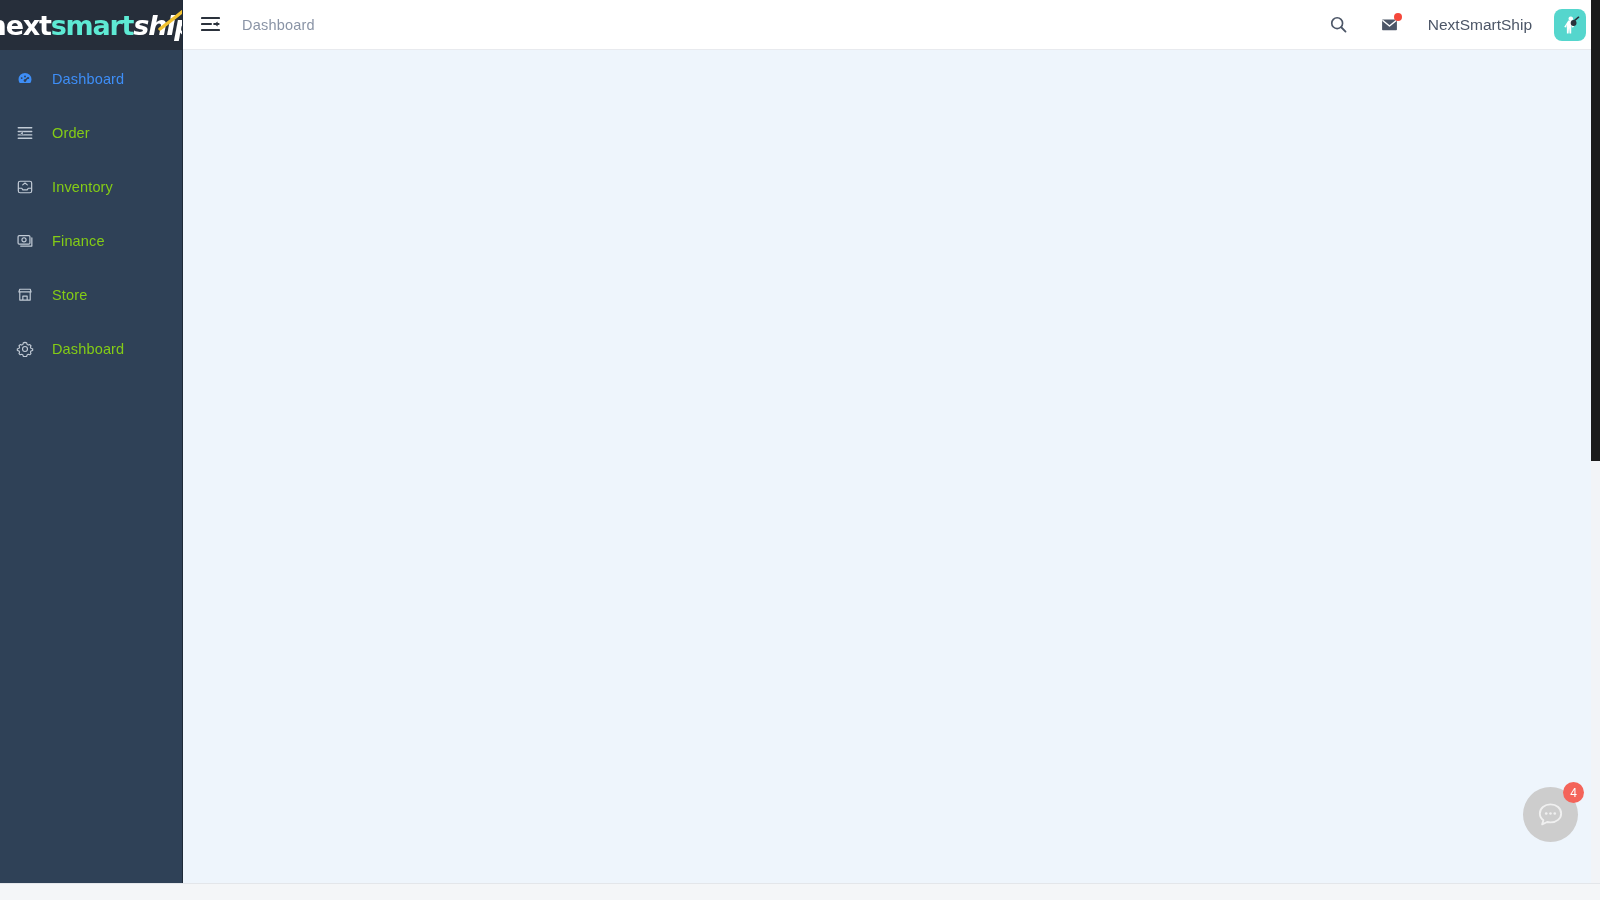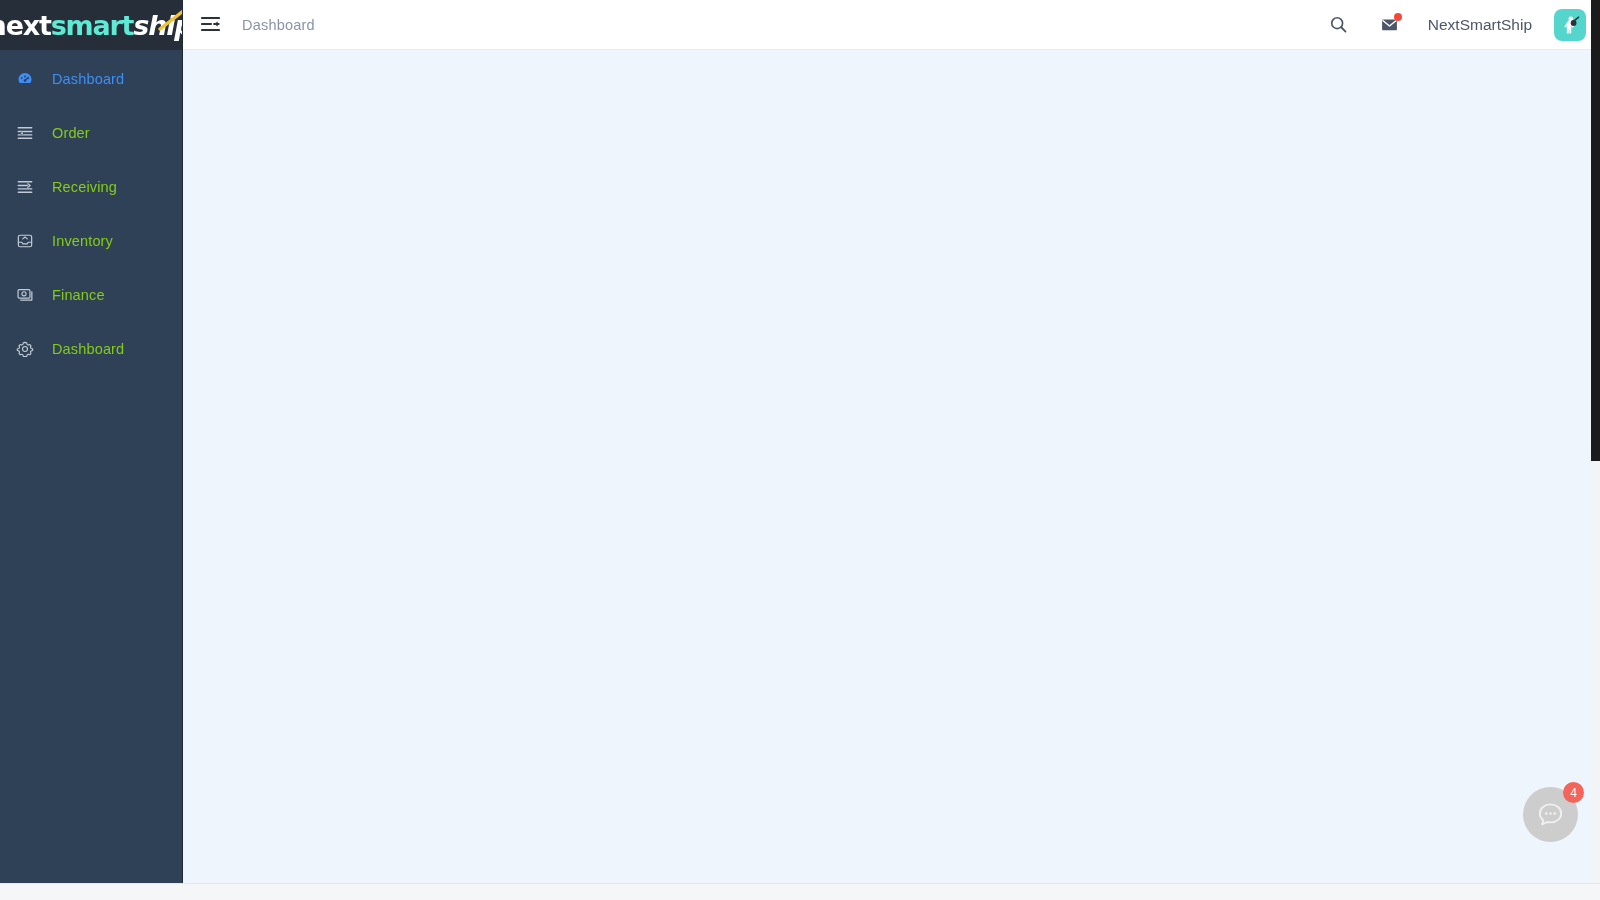--- a/index.html
+++ b/index.html
@@ -301,29 +301,20 @@
           <svg width="18" height="18" viewBox="0 0 20 20">
             <path d="M2.5 4.2h15M2.5 8.3h15M2.5 12.1h15M2.5 15.8h15" stroke="#c2cbd6" stroke-width="1.5" stroke-linecap="round"></path>
             <path d="M8.2 10.2 L5.2 10.2" stroke="#2f4157" stroke-width="3"></path>
             <path d="M7.6 8.2 L5.0 10.2 L7.6 12.2 Z" fill="#c2cbd6"></path>
           </svg>
         </span>
         <span class="nav-label">Order</span>
       </li>
 
 
-      <li class="nav-item">
-        <span class="nav-icon">
-          <svg width="18" height="18" viewBox="0 0 20 20">
-            <path d="M2.5 4.2h15M2.5 8.3h10M2.5 12.1h15M2.5 15.8h15" stroke="#c2cbd6" stroke-width="1.5" stroke-linecap="round"></path>
-            <path d="M13.2 6.4 L15.8 8.3 L13.2 10.3" stroke="#c2cbd6" stroke-width="1.4" fill="none" stroke-linecap="round" stroke-linejoin="round"></path>
-          </svg>
-        </span>
-        <span class="nav-label">Receiving</span>
-      </li>
 
       <li class="nav-item">
         <span class="nav-icon">
           <svg width="18" height="18" viewBox="0 0 20 20">
             <rect x="2.6" y="3.6" width="14.8" height="12.8" rx="2" fill="none" stroke="#c2cbd6" stroke-width="1.35"></rect>
             <path d="M2.6 11.4 H6.4 L7.6 13.2 H12.4 L13.6 11.4 H17.4" fill="none" stroke="#c2cbd6" stroke-width="1.35" stroke-linejoin="round"></path>
             <path d="M7.4 7.6 L10 5.6 L12.6 7.6" fill="none" stroke="#c2cbd6" stroke-width="1.3" stroke-linecap="round" stroke-linejoin="round"></path>
           </svg>
         </span>
         <span class="nav-label">Inventory</span>
@@ -334,20 +325,30 @@
           <svg width="18" height="18" viewBox="0 0 20 20">
             <rect x="2.3" y="4.0" width="13.2" height="9.4" rx="1.3" fill="none" stroke="#c2cbd6" stroke-width="1.35"></rect>
             <circle cx="8.9" cy="8.7" r="2.3" fill="none" stroke="#c2cbd6" stroke-width="1.25"></circle>
             <path d="M5.2 15.6 H17.6 V6.5" fill="none" stroke="#c2cbd6" stroke-width="1.35" stroke-linecap="round" stroke-linejoin="round"></path>
           </svg>
         </span>
         <span class="nav-label">Finance</span>
       </li>
 
 
+      <li class="nav-item">
+        <span class="nav-icon">
+          <svg width="18" height="18" viewBox="0 0 20 20">
+            <path d="M3.2 6.6 L4.2 3.6 H15.8 L16.8 6.6 Z" fill="none" stroke="#c2cbd6" stroke-width="1.3" stroke-linejoin="round"></path>
+            <path d="M4.2 6.8 V15.6 H15.8 V6.8" fill="none" stroke="#c2cbd6" stroke-width="1.3" stroke-linejoin="round"></path>
+            <path d="M7.6 15.5 V11.2 H12.4 V15.5" fill="none" stroke="#c2cbd6" stroke-width="1.3" stroke-linejoin="round"></path>
+          </svg>
+        </span>
+        <span class="nav-label">Store</span>
+      </li>
 
       <li class="nav-item">
         <span class="nav-icon">
           <svg width="18" height="18" viewBox="0 0 20 20">
             <path d="M10 2.6 l1.9 0.55 0.38 1.72 1.36 0.79 1.65-0.62 1.35 1.35 -0.62 1.65 0.79 1.36 1.72 0.38 0 1.9 -1.72 0.38 -0.79 1.36 0.62 1.65 -1.35 1.35 -1.65-0.62 -1.36 0.79 -0.38 1.72 -1.9 0 -1.9 0 -0.38-1.72 -1.36-0.79 -1.65 0.62 -1.35-1.35 0.62-1.65 -0.79-1.36 -1.72-0.38 0-1.9 1.72-0.38 0.79-1.36 -0.62-1.65 1.35-1.35 1.65 0.62 1.36-0.79 0.38-1.72 Z" fill="none" stroke="#c2cbd6" stroke-width="1.25" stroke-linejoin="round"></path>
             <circle cx="10" cy="10" r="2.75" fill="none" stroke="#c2cbd6" stroke-width="1.25"></circle>
           </svg>
         </span>
         <span class="nav-label">Dashboard</span>
       </li>

